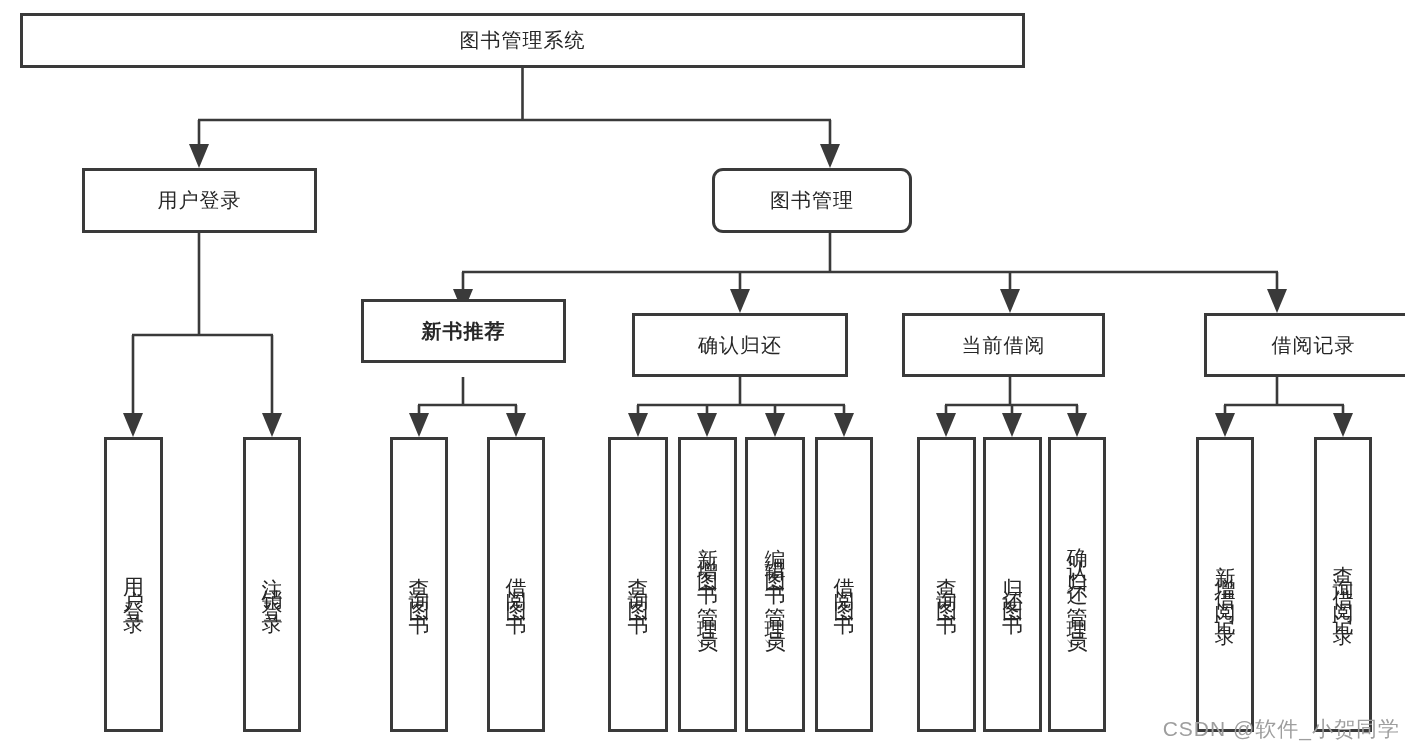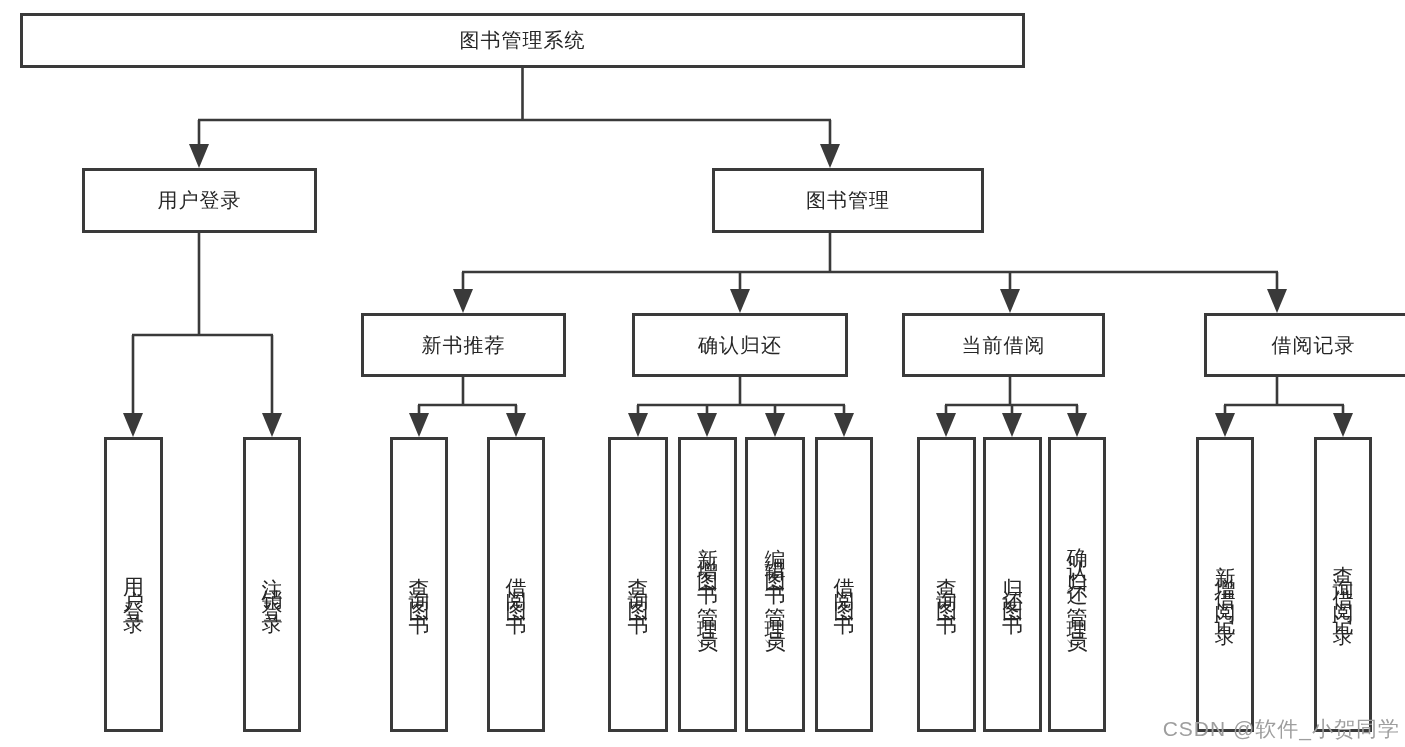--- a/index.html
+++ b/index.html
@@ -87,23 +87,23 @@
     <polygon points="1067,413 1087,413 1077,437"></polygon>
 
     <path d="M1277,377 V405 M1224,405 H1344 M1225,405 V415 M1343,405 V415"></path>
     <polygon points="1215,413 1235,413 1225,437"></polygon>
     <polygon points="1333,413 1353,413 1343,437"></polygon>
   </svg>
 
   <div class="node" style="left:20px;top:13px;width:1005px;height:55px;">图书管理系统</div>
 
   <div class="node" style="left:82px;top:168px;width:235px;height:65px;">用户登录</div>
-  <div class="node" style="left:712px;top:168px;width:272px;height:65px;">图书管理</div>
+  <div class="node" style="left:712px;top:168px;width:200px;height:65px;border-radius:11px;">图书管理</div>
 
-  <div class="node" style="left:361px;top:313px;width:205px;height:64px;">新书推荐</div>
+  <div class="node" style="left:361px;top:299px;width:205px;height:64px;font-weight:bold;">新书推荐</div>
   <div class="node" style="left:632px;top:313px;width:216px;height:64px;">确认归还</div>
   <div class="node" style="left:902px;top:313px;width:203px;height:64px;">当前借阅</div>
   <div class="node" style="left:1172px;top:313px;width:219px;height:64px;margin-left:32px;">借阅记录</div>
 
   <div class="node v" style="left:104px;top:437px;width:59px;height:295px;">用户登录</div>
   <div class="node v" style="left:243px;top:437px;width:58px;height:295px;">注销登录</div>
 
   <div class="node v" style="left:390px;top:437px;width:58px;height:295px;">查询图书</div>
   <div class="node v" style="left:487px;top:437px;width:58px;height:295px;">借阅图书</div>
 

